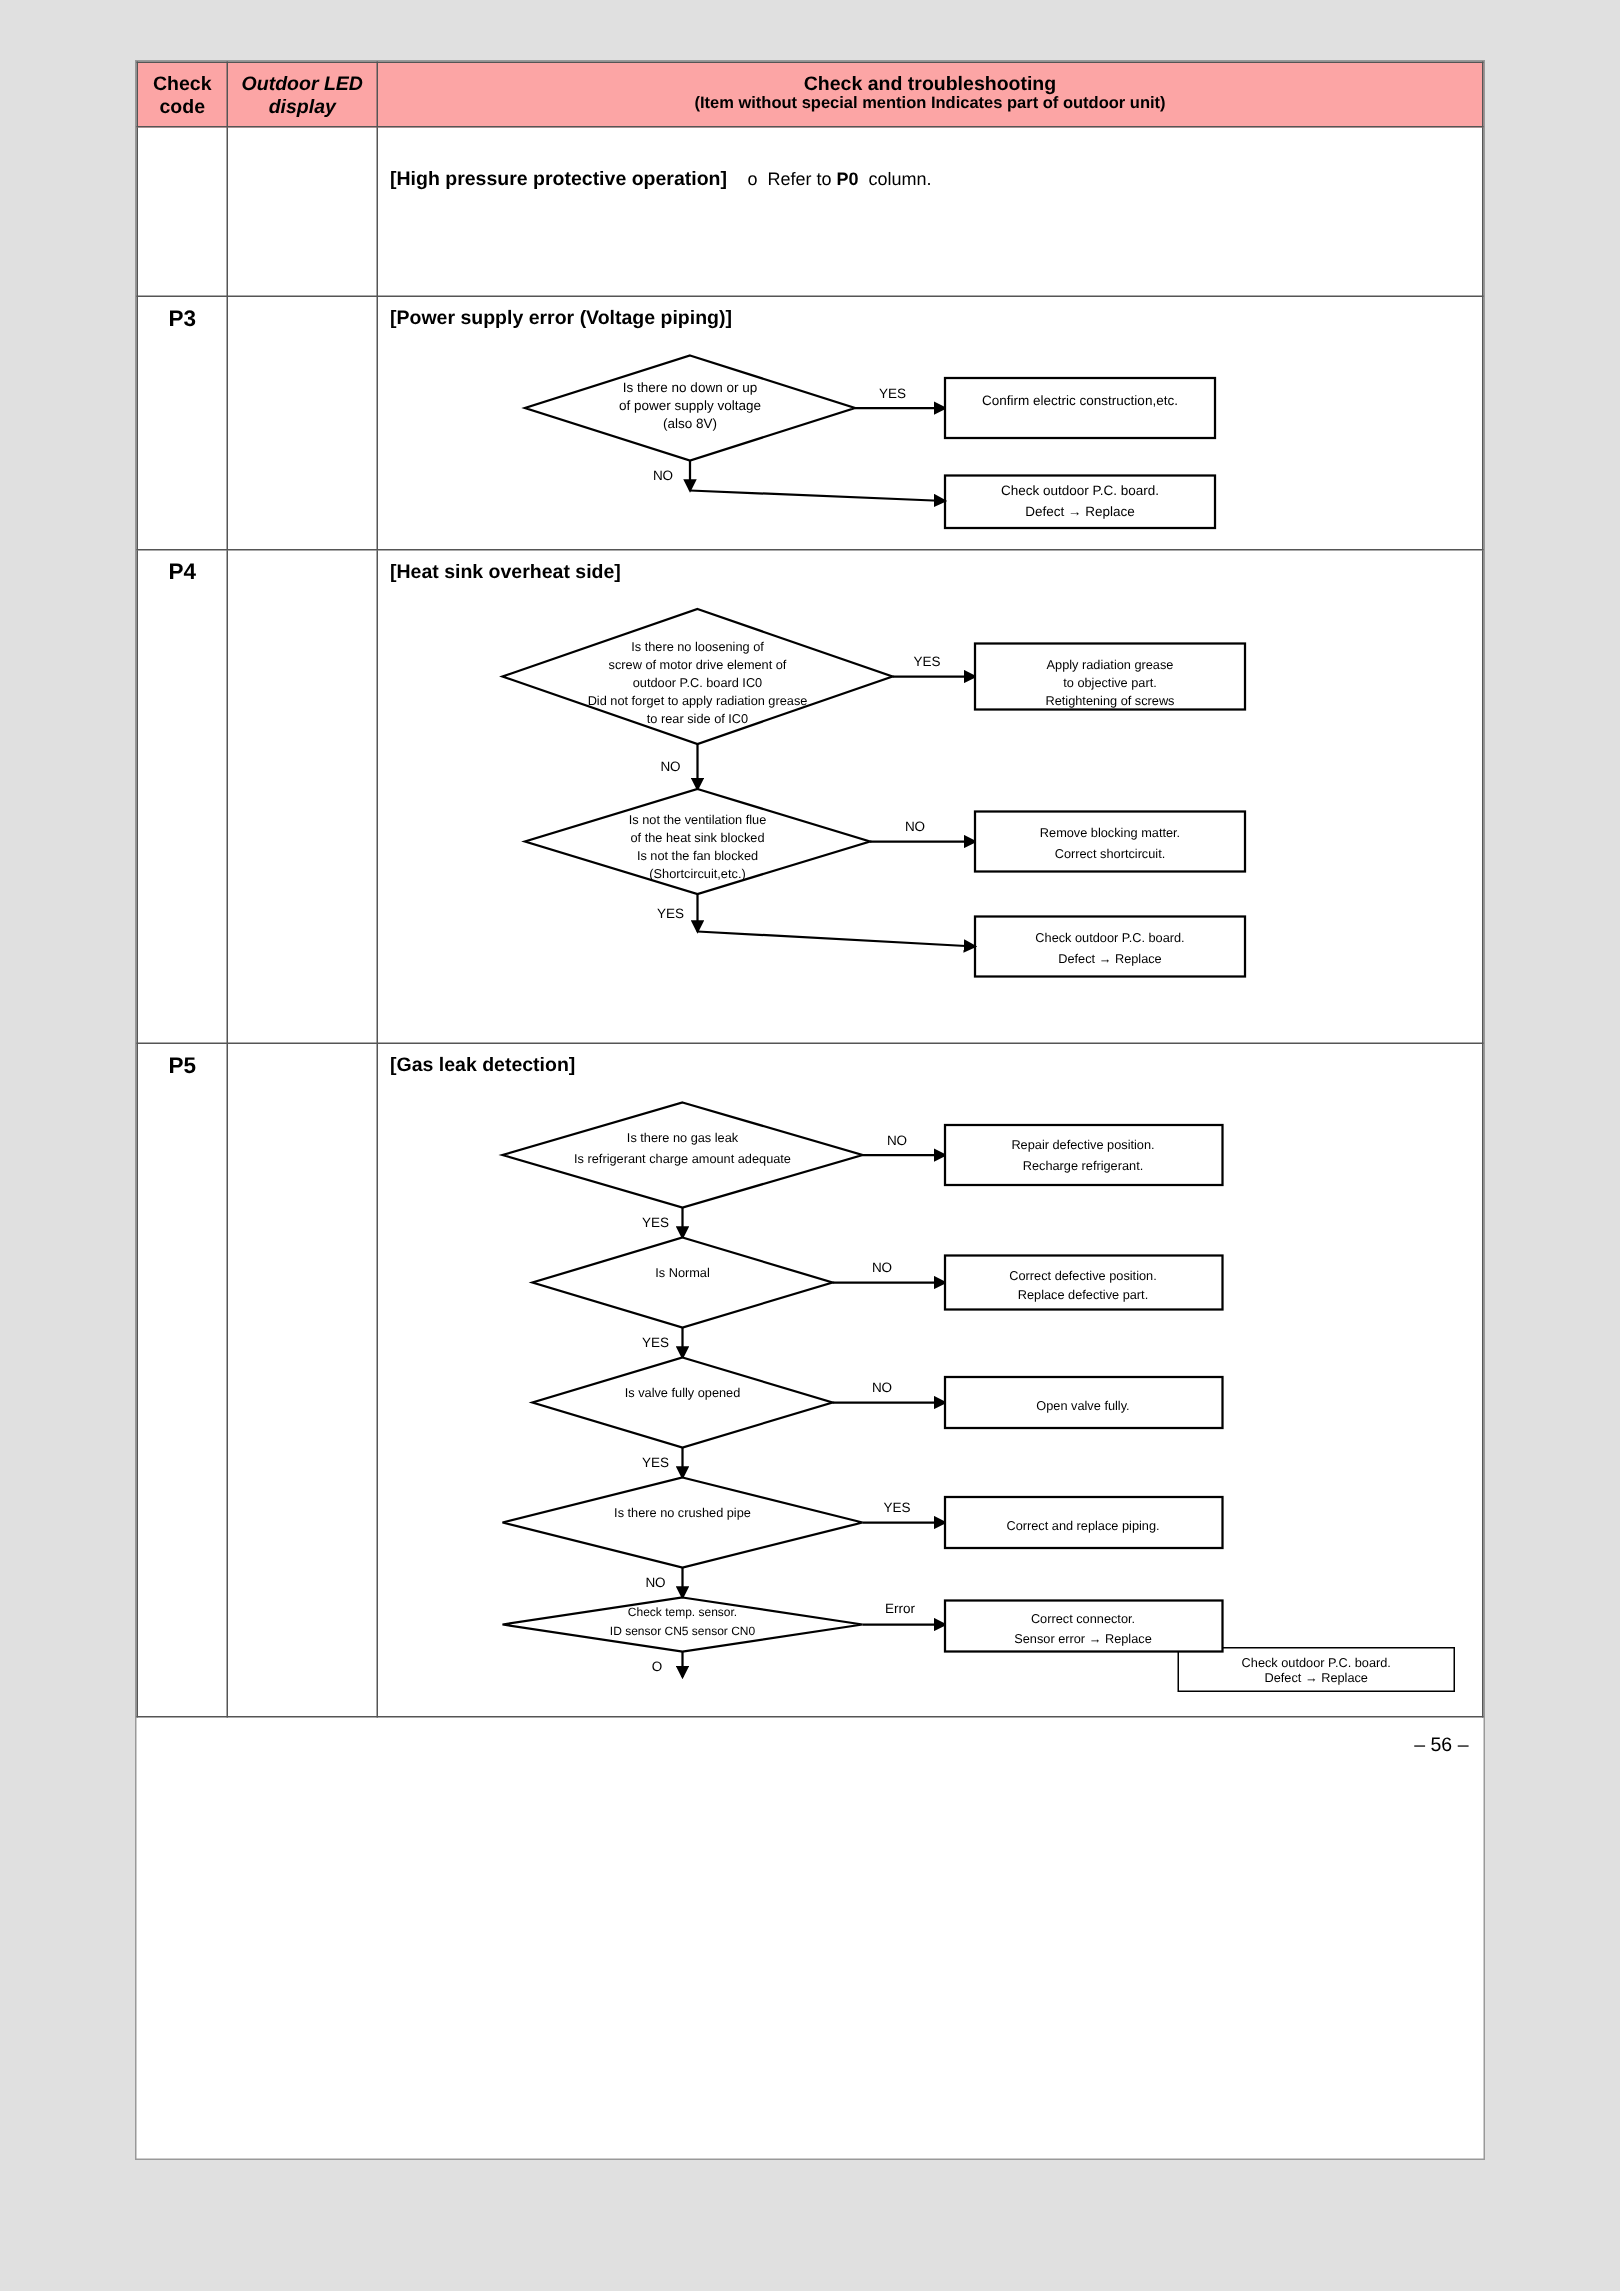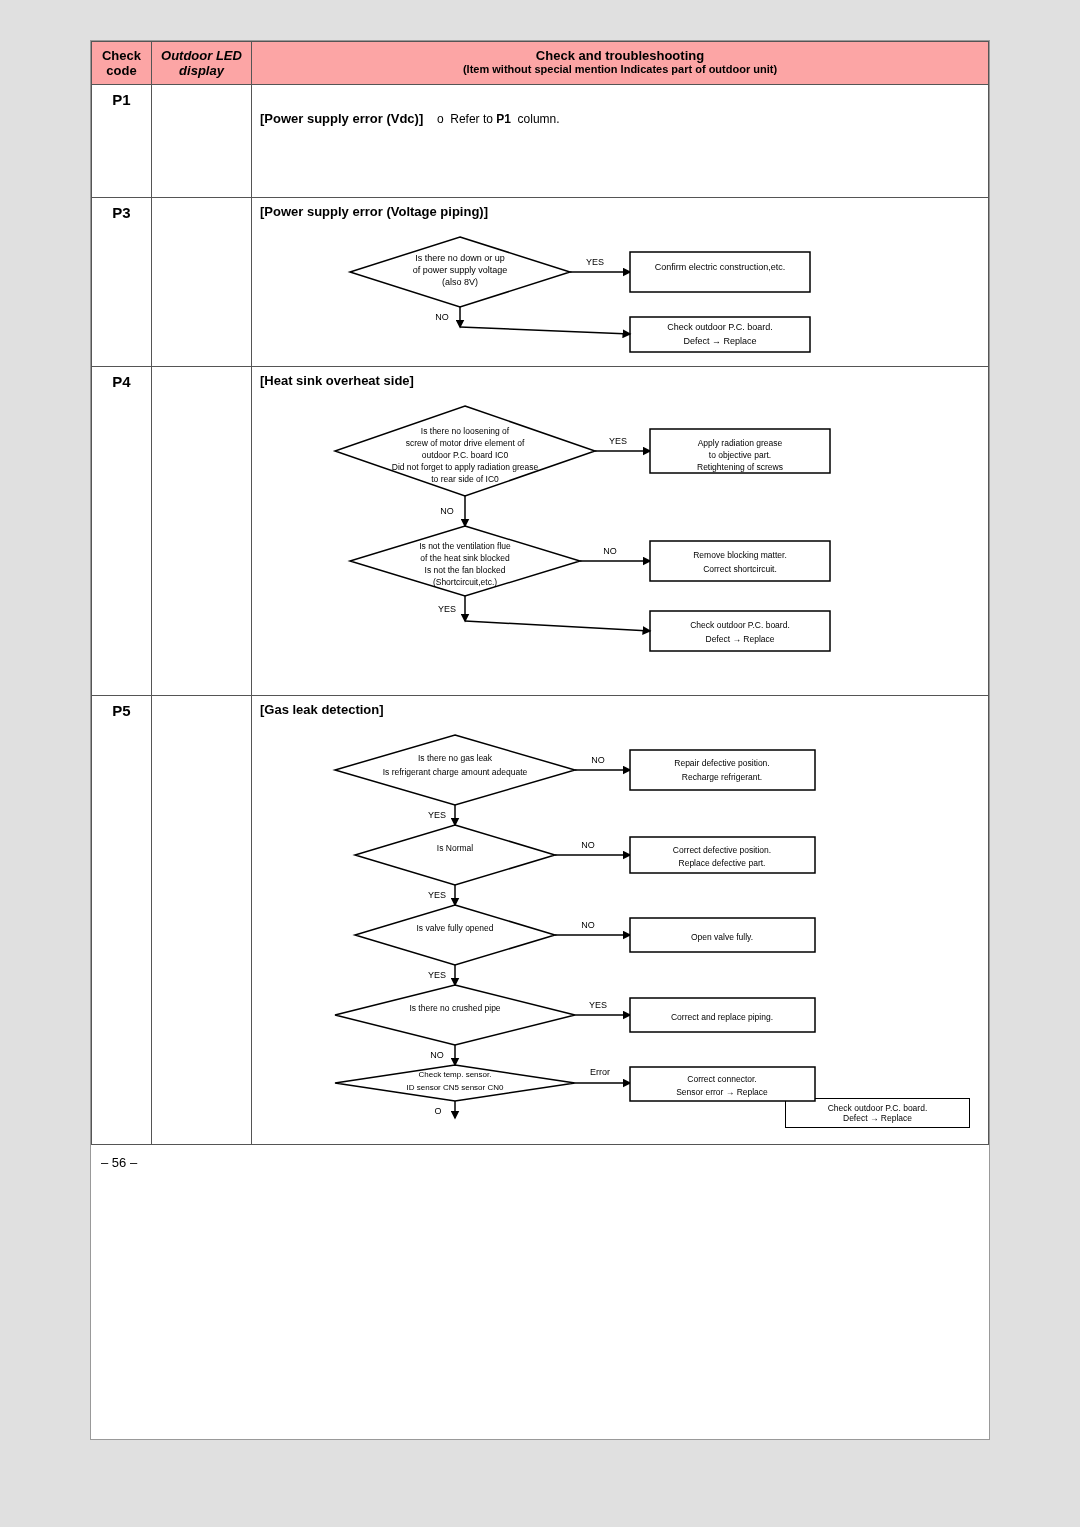--- a/index.html
+++ b/index.html
@@ -51,21 +51,21 @@
     .flowchart {
       position: relative;
       width: 100%;
       min-height: 120px;
     }
     svg.flow {
       width: 100%;
       overflow: visible;
     }
     .page-footer {
-      text-align: left;
+      text-align: right;
       padding: 10px;
       font-size: 13px;
     }
     .refer-text {
       font-size: 12px;
       margin-left: 10px;
     }
     .title-header {
       text-align: center;
     }
@@ -90,32 +90,32 @@
 LED display</span>
         </th>
         <th class="col-trouble title-header">
           <div>Check and troubleshooting</div>
           <div class="sub">(Item without special mention Indicates part of outdoor unit)</div>
         </th>
       </tr>
     </thead>
     <tbody>
 
-      <tr>
-        <td class="col-check check-code">P1</td>
+
+      <tr>
+        <td class="col-check"></td>
         <td class="col-led"></td>
         <td class="col-trouble">
           <div style="padding: 20px 0;">
-            <span class="section-title">[Power supply error (Vdc)]</span>
-            <span class="refer-text">o&nbsp;&nbsp;Refer to <strong>P1</strong> &nbsp;column.</span>
+            <span class="section-title">[High pressure protective operation]</span>
+            <span class="refer-text">o&nbsp;&nbsp;Refer to <strong>P0</strong> &nbsp;column.</span>
           </div>
           <br><br><br>
         </td>
       </tr>
-
 
       <tr>
         <td class="col-check check-code">P3</td>
         <td class="col-led"></td>
         <td class="col-trouble">
           <div class="section-title">[Power supply error (Voltage piping)]</div>
           <div class="flowchart">
             <svg class="flow" height="130" viewBox="0 0 620 130">
 
               <polygon points="150,10 260,45 150,80 40,45" fill="white" stroke="black" stroke-width="1.5"></polygon>

